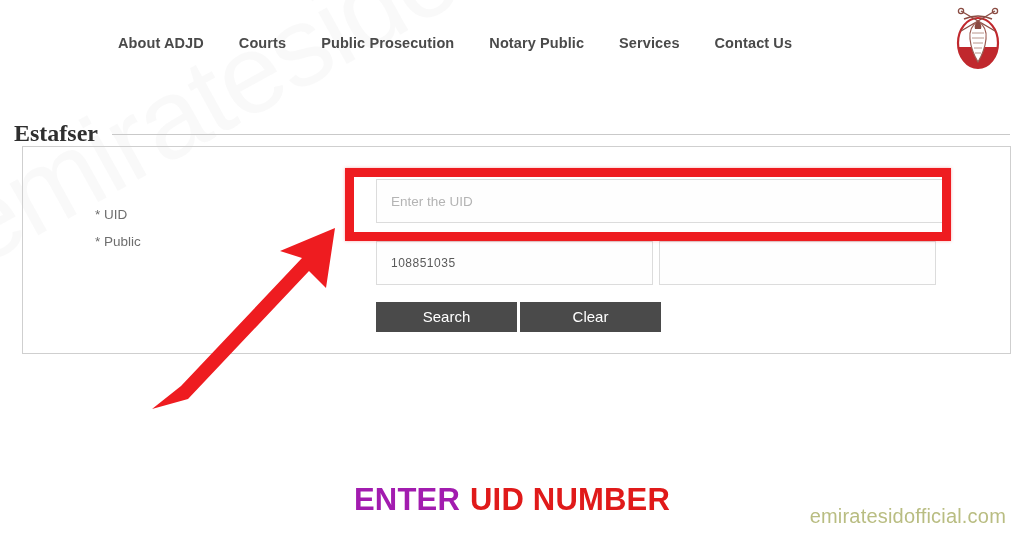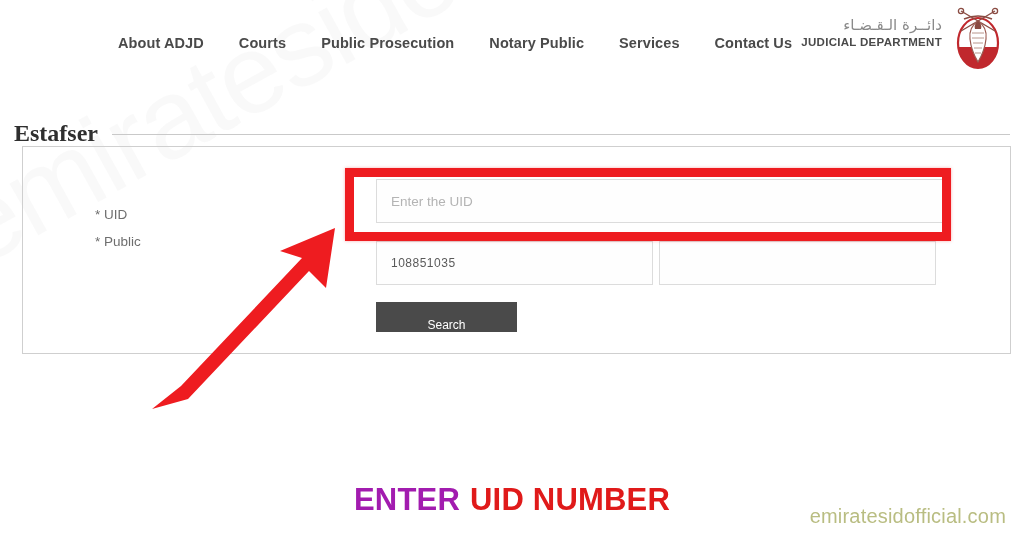--- a/index.html
+++ b/index.html
@@ -188,25 +188,25 @@
   }
 
   .btn {
     position: absolute;
     top: 155px;
     height: 30px;
     background: #4a4a4a;
     border: none;
     color: #ffffff;
     font-family: "Liberation Sans", sans-serif;
-    font-size: 12px;
+    font-size: 15px;
     cursor: pointer;
     text-align: center;
     line-height: 30px;
-    padding: 8px;
+    padding: 0;
   }
   .btn-search { left: 353px; width: 141px; }
   .btn-clear  { left: 497px; width: 141px; }
 
   
   .redbox {
     position: absolute;
     left: 345px;
     top: 168px;
     width: 606px;
@@ -268,24 +268,20 @@
 
     <nav class="nav">
       <span class="nav-item">About ADJD</span>
       <span class="nav-item">Courts</span>
       <span class="nav-item">Public Prosecution</span>
       <span class="nav-item">Notary Public</span>
       <span class="nav-item">Services</span>
       <span class="nav-item">Contact Us</span>
     </nav>
 
-    <div class="logo">
-      <div class="logo-ar">دائــرة الـقـضـاء</div>
-      <div class="logo-en">JUDICIAL DEPARTMENT</div>
-    </div>
 
     <svg class="emblem" viewBox="0 0 52 66">
 
       <ellipse cx="26" cy="38" rx="20" ry="25" fill="#ffffff" stroke="#c0282d" stroke-width="2.2"></ellipse>
       <path d="M6.3 42 A20 25 0 0 0 45.7 42 Z" fill="#c0282d"></path>
 
       <line x1="9" y1="6" x2="43" y2="26" stroke="#8a4b42" stroke-width="1.4"></line>
       <line x1="43" y1="6" x2="9" y2="26" stroke="#8a4b42" stroke-width="1.4"></line>
       <circle cx="9" cy="6" r="2.6" fill="none" stroke="#8a4b42" stroke-width="1.3"></circle>
       <circle cx="43" cy="6" r="2.6" fill="none" stroke="#8a4b42" stroke-width="1.3"></circle>
@@ -312,20 +308,21 @@
     <input class="field field-uid" type="text" placeholder="Enter the UID" style="">
 
     <div class="label label-captcha">* Public</div>
 
     <input class="field field-captcha-code" type="text" readonly="" value="108851035" style="">
 
     <input class="field field-captcha-input" type="text" placeholder="" style="">
 
     <button class="btn btn-search">Search</button>
 
+    <button class="btn btn-clear">Clear</button>
   </div>
 
   <div class="redbox"></div>
 
   <svg class="arrow" viewBox="0 0 230 185">
     <polygon points="2,183 31,160 152,32 130,25 185,2 176,62 159,45 38,173" fill="#ee1c20"></polygon>
   </svg>
 
   <div class="caption">
     <span class="cap-green">ENTER</span><span class="cap-red">UID NUMBER</span>

